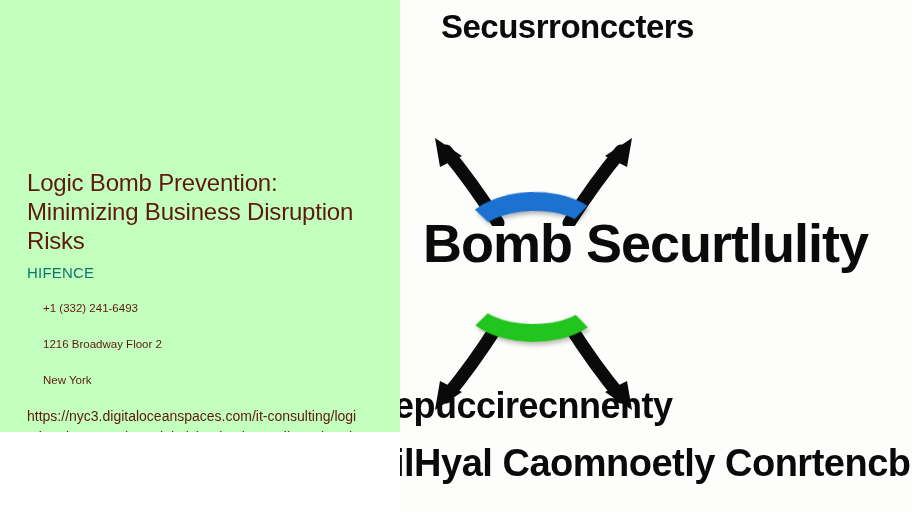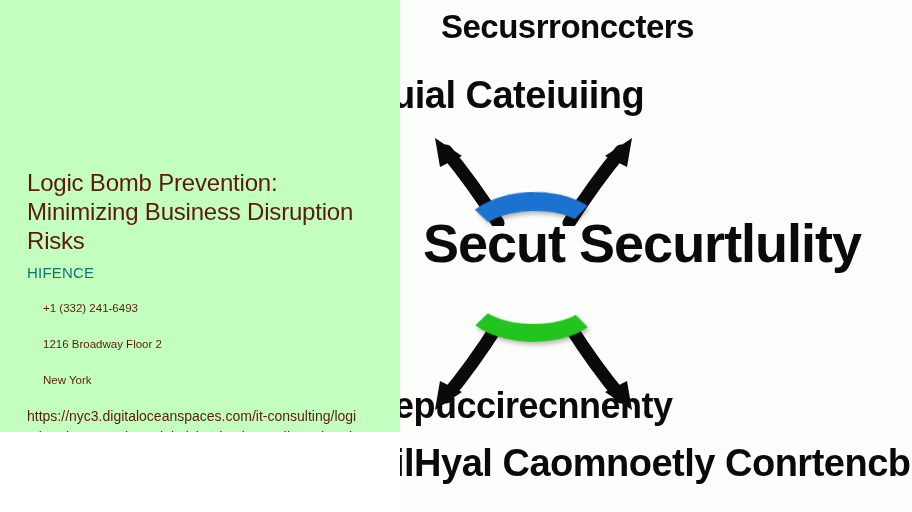--- a/index.html
+++ b/index.html
@@ -161,21 +161,20 @@
 
       <p id="source-url">https://nyc3.digitaloceanspaces.com/it-consulting/logic-bomb-prevention-minimizing-business-disruption-risks.html</p>
 
     </div>
   </div>
 
   <div id="right-panel">
 
     <div class="poster-text" id="poster-line-top">Secusrronccters</div>
 
-    <div class="poster-text" id="poster-line-second">uial Cateiuiing</div>
 
     <svg class="arrow-svg" id="arrow-up-left" width="90" height="95" viewBox="0 0 90 95">
       <path d="M76 92 C62 70 44 44 24 20" stroke="#0a0a0a" stroke-width="13" fill="none" stroke-linecap="round"></path>
       <path d="M13 7 L40 25 L18 36 Z" fill="#0a0a0a"></path>
     </svg>
 
     <svg class="arrow-svg" id="arrow-up-right" width="90" height="95" viewBox="0 0 90 95">
       <path d="M14 92 C28 70 46 44 66 20" stroke="#0a0a0a" stroke-width="13" fill="none" stroke-linecap="round"></path>
       <path d="M77 7 L50 25 L72 36 Z" fill="#0a0a0a"></path>
     </svg>
@@ -186,21 +185,21 @@
     </svg>
 
     <svg class="arrow-svg" id="arrow-down-right" width="90" height="95" viewBox="0 0 90 95">
       <path d="M14 3 C28 25 46 51 66 75" stroke="#0a0a0a" stroke-width="13" fill="none" stroke-linecap="round"></path>
       <path d="M77 88 L50 70 L72 59 Z" fill="#0a0a0a"></path>
     </svg>
 
     <div id="arc-blue"></div>
     <div id="arc-green"></div>
 
-    <div class="poster-text" id="poster-line-center">Secut Securtlulity</div>
+    <div class="poster-text" id="poster-line-center">Bomb Securtlulity</div>
 
     <div class="poster-text" id="poster-line-fourth">epuccirecnnenty</div>
 
     <div class="poster-text" id="poster-line-bottom">ilHyal Caomnoetly Conrtencb</div>
 
   </div>
 
 </div>
 
 </body></html>

